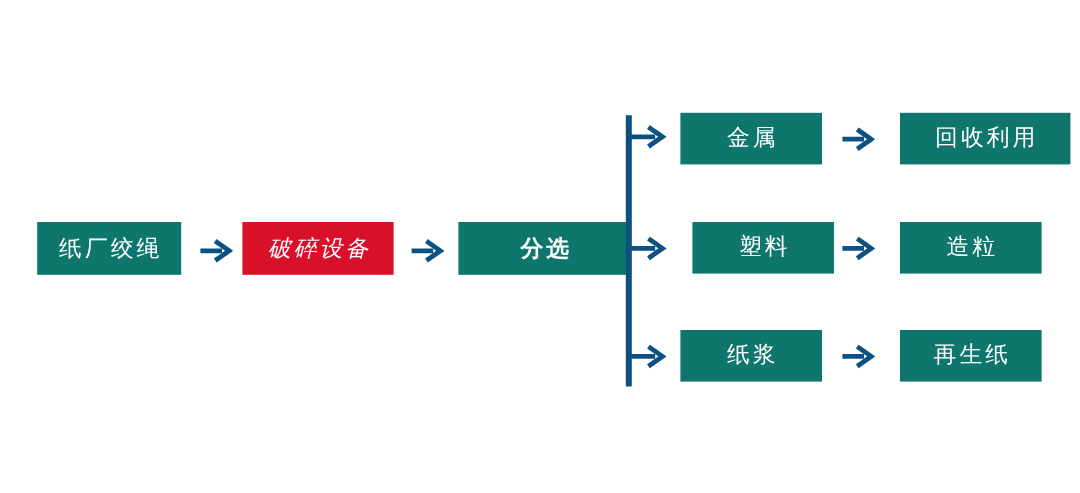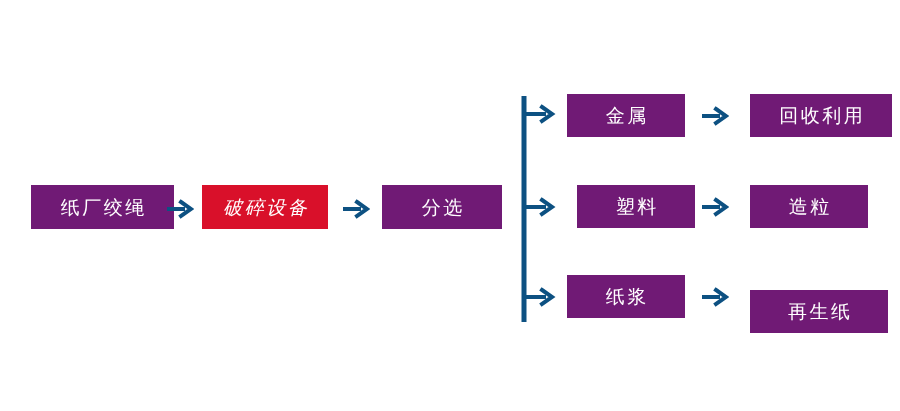--- a/index.html
+++ b/index.html
@@ -29,21 +29,21 @@
     justify-content: center;
     color: #ffffff;
     font-size: 19px;
     letter-spacing: 2.5px;
     text-indent: 2.5px;
     line-height: 1;
     font-weight: 400;
     white-space: nowrap;
     font-family: "Liberation Sans", "DejaVu Sans", sans-serif;
   }
-  .node.blue { background: #701a75; }
+  .node.blue { background: #0f766e; }
   .node.red  { background: #d9102a; }
 
   
   .arrow {
     position: absolute;
     color: #0d5182;
   }
   .arrow svg { display: block; }
 
   
@@ -51,39 +51,39 @@
     position: absolute;
     color: #0d5182;
   }
   .branch-bus svg { display: block; }
 </style>
 </head>
 <body>
 
 <div id="flowchart">
 
-  <div class="node blue" style="left:31px; top:185px; width:143px; height:44px;font-family:Liberation Serif, serif;">纸厂绞绳</div>
+  <div class="node blue" style="left:31px; top:185px; width:120px; height:44px;font-family:Liberation Serif, serif;">纸厂绞绳</div>
 
   <div class="arrow" style="left:166px; top:198px;">
     <svg width="28" height="22" viewBox="0 0 28 22" aria-hidden="true">
       <path d="M1 11 H19" stroke="#0d5182" stroke-width="4" fill="none"></path>
       <path d="M15 4 L25 11 L15 18" stroke="#0d5182" stroke-width="4" fill="none" stroke-linecap="square" stroke-linejoin="miter"></path>
     </svg>
   </div>
 
   <div class="node red" style="left:202px; top:185px; width:126px; height:44px;font-style:italic;">破碎设备</div>
 
   <div class="arrow" style="left:342px; top:198px;">
     <svg width="28" height="22" viewBox="0 0 28 22" aria-hidden="true">
       <path d="M1 11 H19" stroke="#0d5182" stroke-width="4" fill="none"></path>
       <path d="M15 4 L25 11 L15 18" stroke="#0d5182" stroke-width="4" fill="none" stroke-linecap="square" stroke-linejoin="miter"></path>
     </svg>
   </div>
 
-  <div class="node blue" style="left:382px; top:185px; width:120px; height:44px;">分选</div>
+  <div class="node blue" style="left:382px; top:185px; width:144px; height:44px;font-weight:bold;">分选</div>
 
   <div class="branch-bus" style="left:518px; top:92px;">
     <svg width="46" height="234" viewBox="0 0 46 234" aria-hidden="true">
 
       <path d="M6 4 V230" stroke="#0d5182" stroke-width="5" fill="none"></path>
 
       <path d="M6 22 H28" stroke="#0d5182" stroke-width="4" fill="none"></path>
       <path d="M24 15 L34 22 L24 29" stroke="#0d5182" stroke-width="4" fill="none" stroke-linecap="square" stroke-linejoin="miter"></path>
 
       <path d="M6 115 H28" stroke="#0d5182" stroke-width="4" fill="none"></path>
@@ -118,15 +118,15 @@
 
   <div class="node blue" style="left:750px; top:185px; width:118px; height:43px;">造粒</div>
 
   <div class="arrow" style="left:701px; top:286px;">
     <svg width="28" height="22" viewBox="0 0 28 22" aria-hidden="true">
       <path d="M1 11 H19" stroke="#0d5182" stroke-width="4" fill="none"></path>
       <path d="M15 4 L25 11 L15 18" stroke="#0d5182" stroke-width="4" fill="none" stroke-linecap="square" stroke-linejoin="miter"></path>
     </svg>
   </div>
 
-  <div class="node blue" style="left:750px; top:275px; width:138px; height:43px;margin-top:15px;">再生纸</div>
+  <div class="node blue" style="left:750px; top:275px; width:118px; height:43px;">再生纸</div>
 
 </div>
 
 </body></html>

